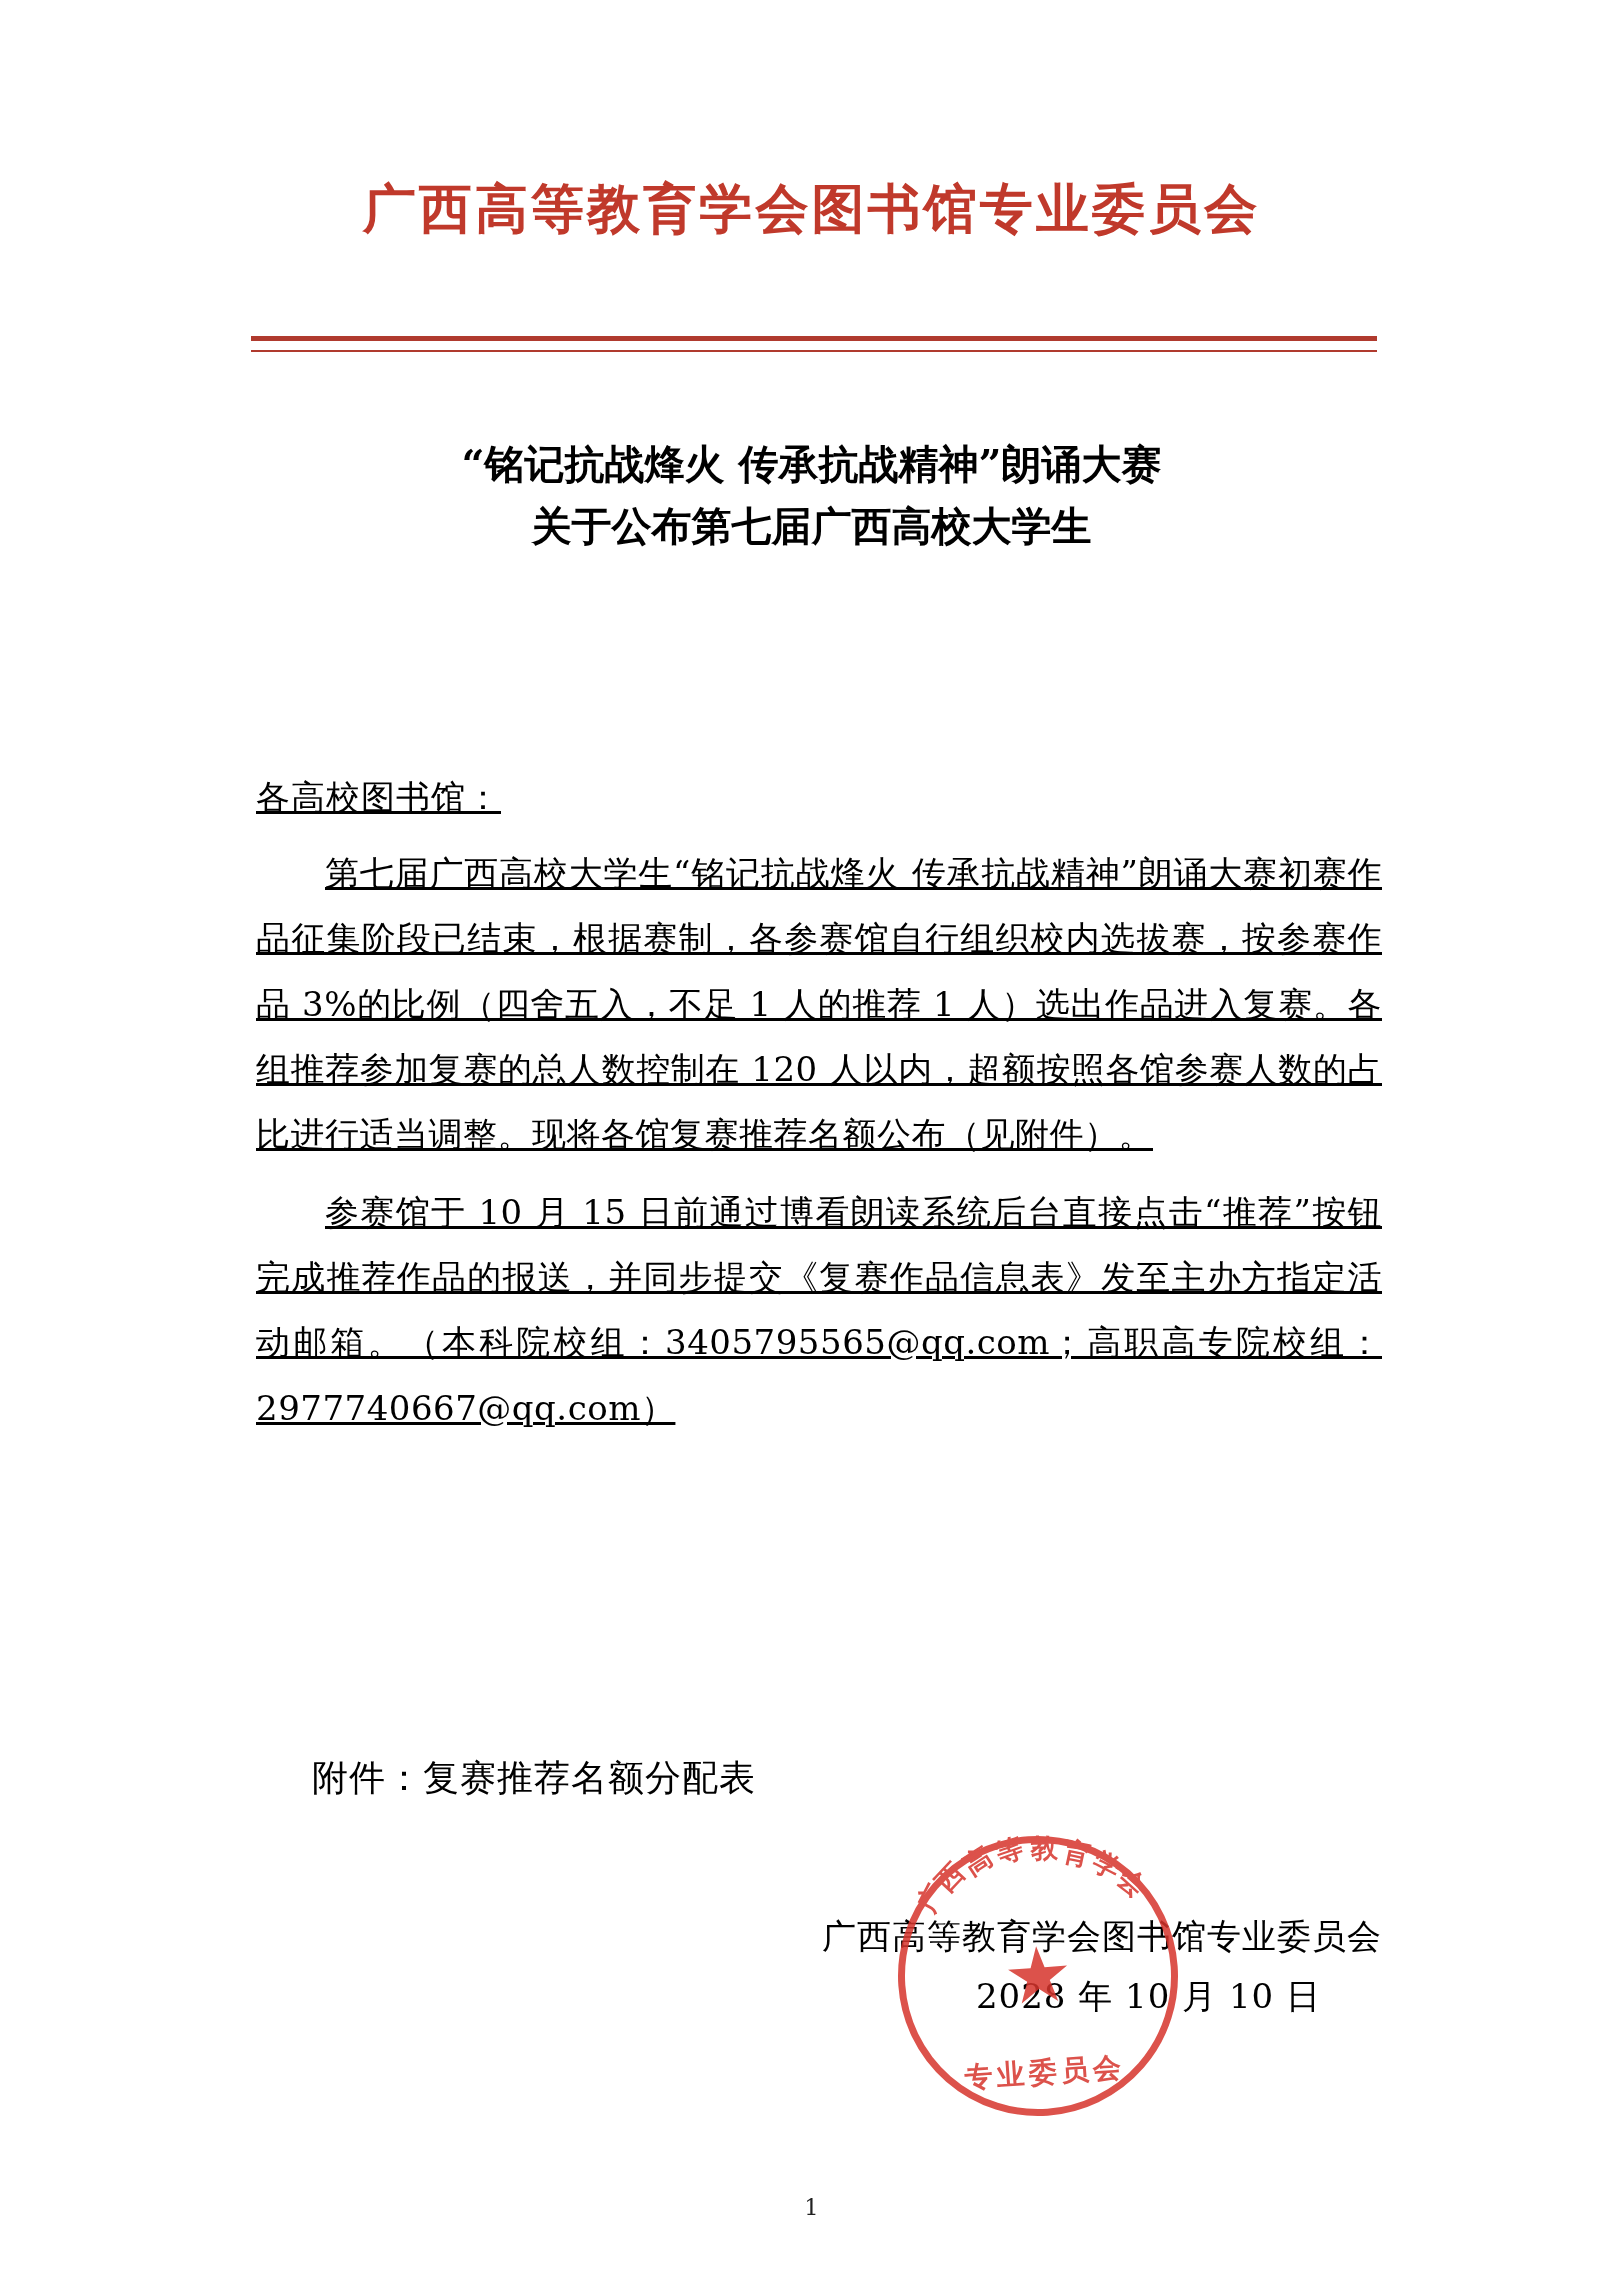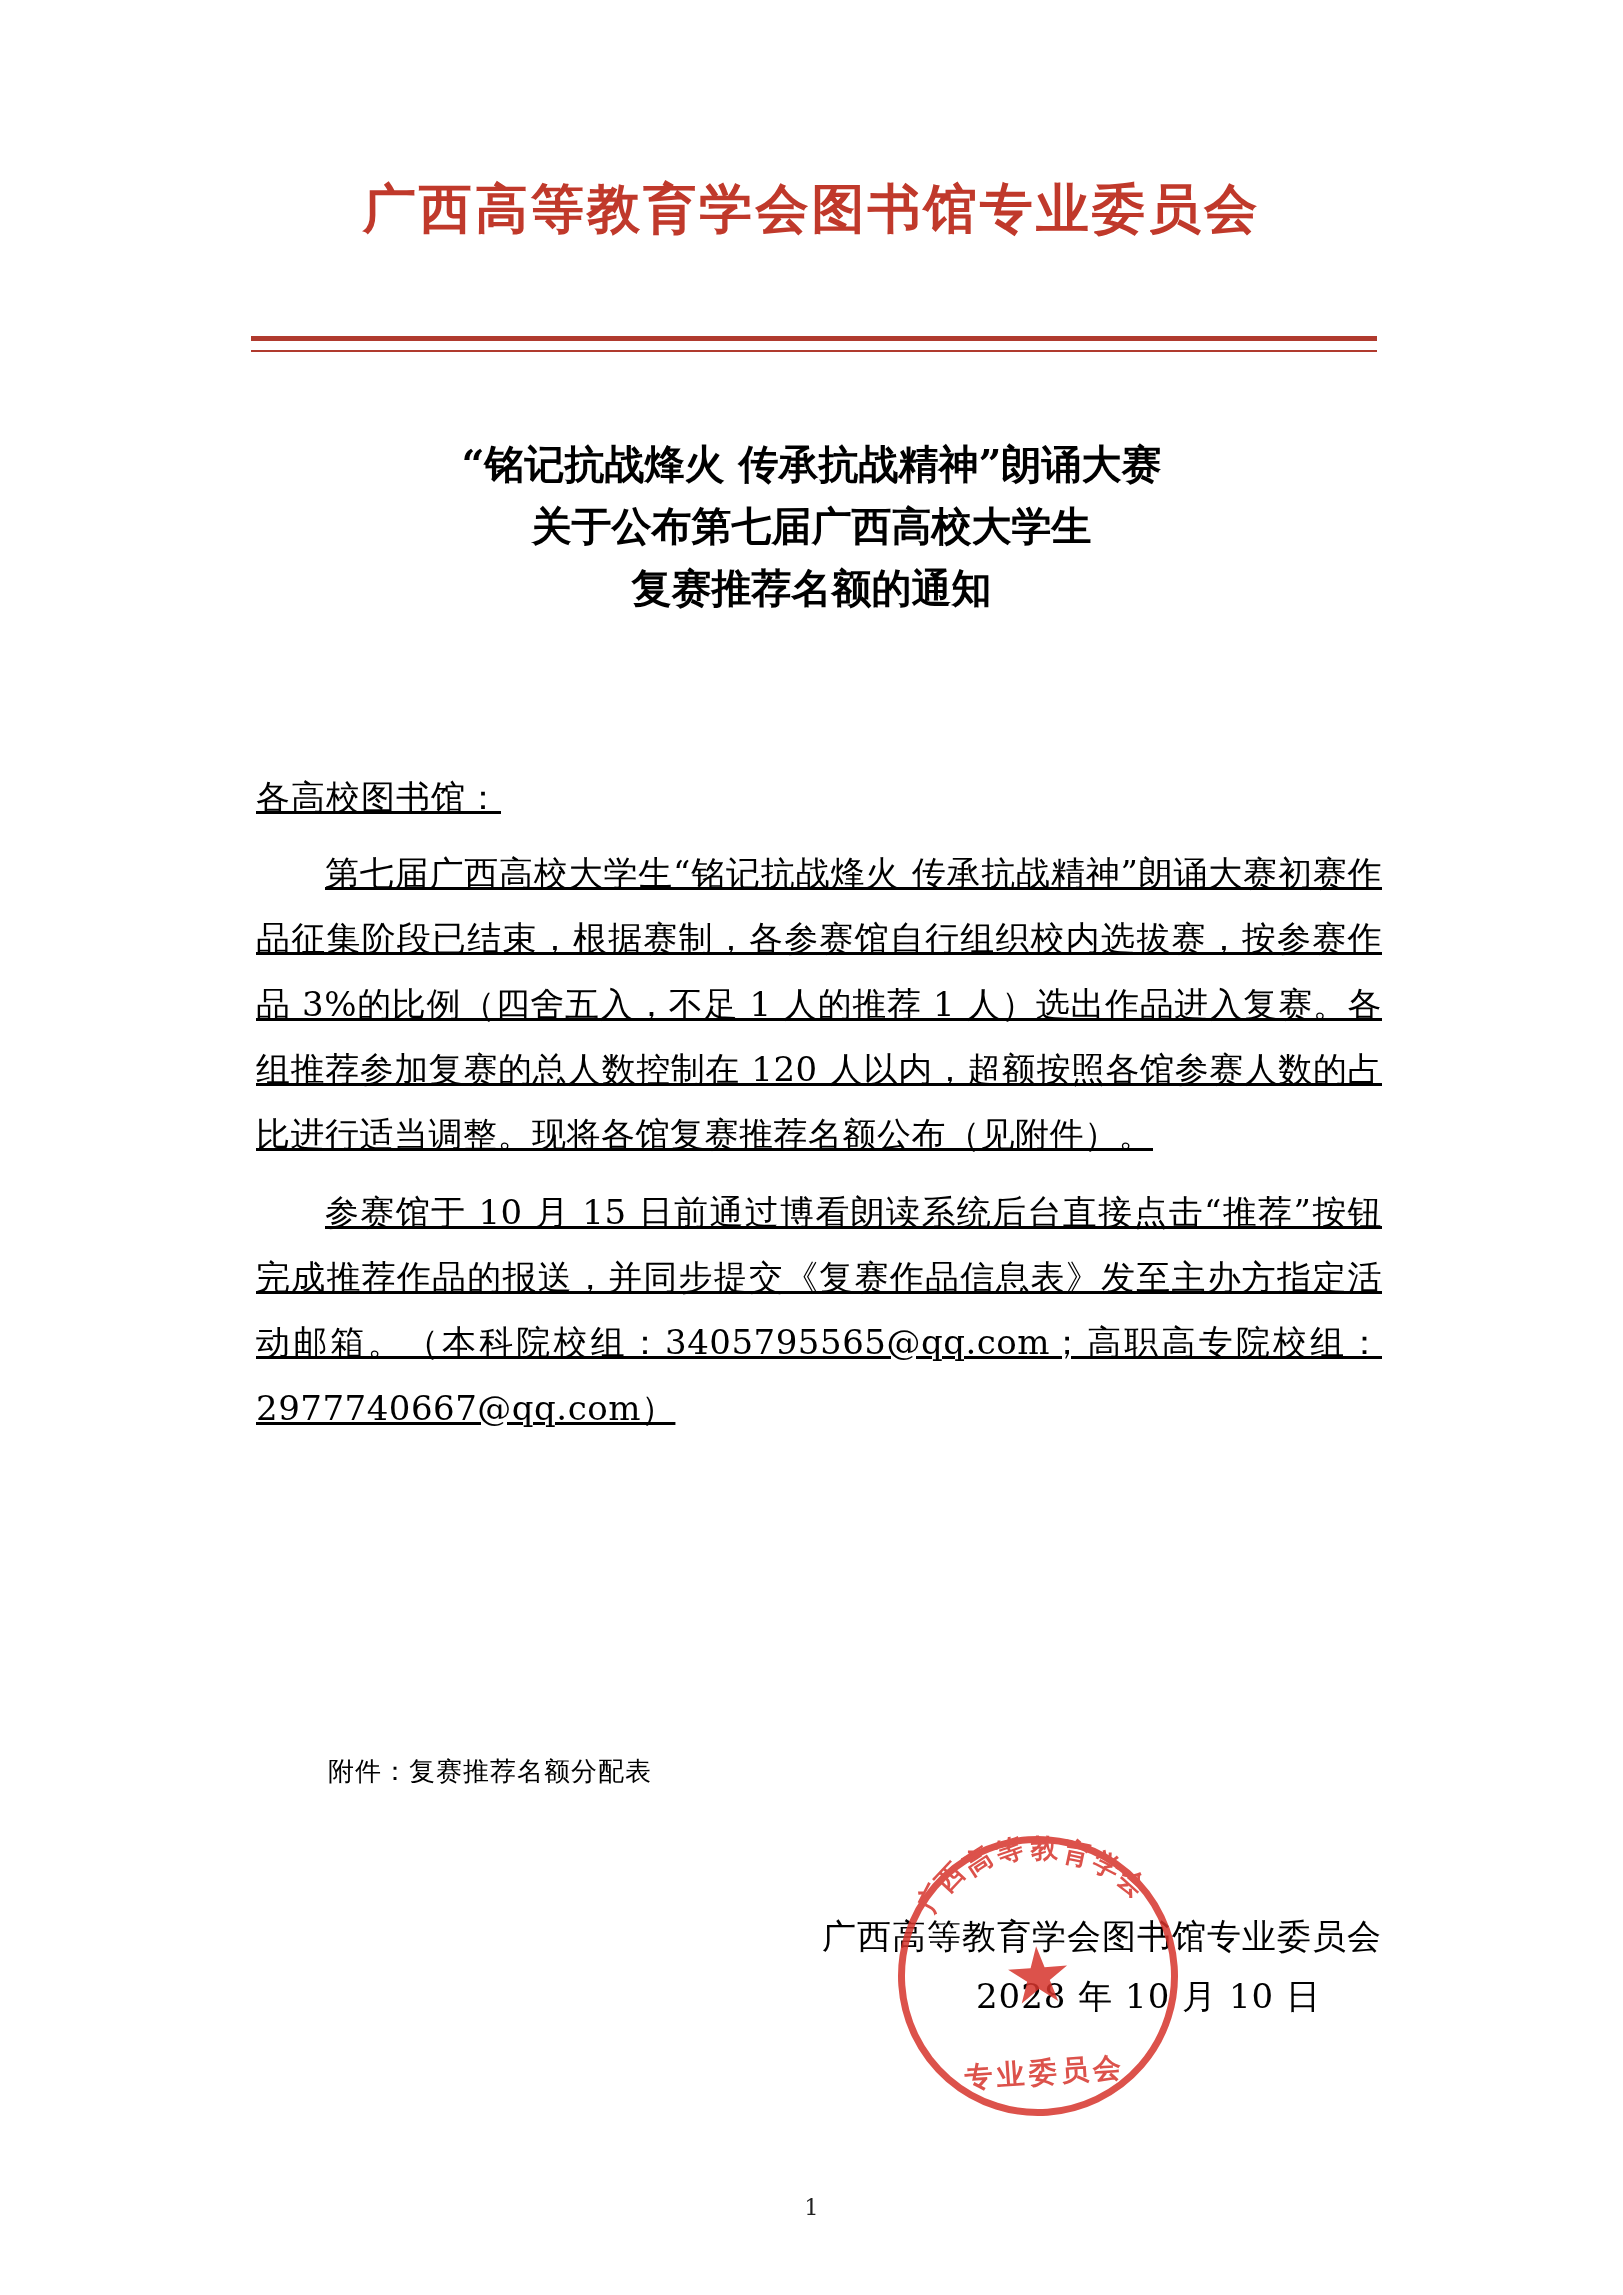--- a/index.html
+++ b/index.html
@@ -89,22 +89,22 @@
     line-height: 1.92;
     letter-spacing: 0.5px;
     text-align: justify;
     text-justify: inter-ideograph;
     text-indent: 69px;
     margin-top: 12.3px;
   }
   .attach-line {
     position: absolute;
     top: 1746px;
-    left: 328px;
-    font-size: 26px;
+    left: 312px;
+    font-size: 36px;
     letter-spacing: 1px;
   }
 
   
   .signature {
     position: absolute;
     top: 1899px;
     left: 0;
     width: 1382px;
     text-align: right;
@@ -189,21 +189,20 @@
 
   <div class="letterhead">
     <div class="letterhead-title">广西高等教育学会图书馆专业委员会</div>
   </div>
   <div class="rule-thick"></div>
   <div class="rule-thin"></div>
 
   <div class="doc-title">
     <div>“铭记抗战烽火  传承抗战精神”朗诵大赛</div>
     <div>关于公布第七届广西高校大学生</div>
-    <div>复赛推荐名额的通知</div>
   </div>
 
   <div class="body-block">
     <div class="salutation">各高校图书馆：</div>
     <div class="para">第七届广西高校大学生“铭记抗战烽火  传承抗战精神”朗诵大赛初赛作品征集阶段已结束，根据赛制，各参赛馆自行组织校内选拔赛，按参赛作品 3%的比例（四舍五入，不足 1 人的推荐 1 人）选出作品进入复赛。各组推荐参加复赛的总人数控制在 120 人以内，超额按照各馆参赛人数的占比进行适当调整。现将各馆复赛推荐名额公布（见附件）。</div>
     <div class="para">参赛馆于 10 月 15 日前通过博看朗读系统后台直接点击“推荐”按钮完成推荐作品的报送，并同步提交《复赛作品信息表》发至主办方指定活动邮箱。（本科院校组：3405795565@qq.com；高职高专院校组：2977740667@qq.com）</div>
   </div>
 
   <div class="attach-line">附件：复赛推荐名额分配表</div>
 

